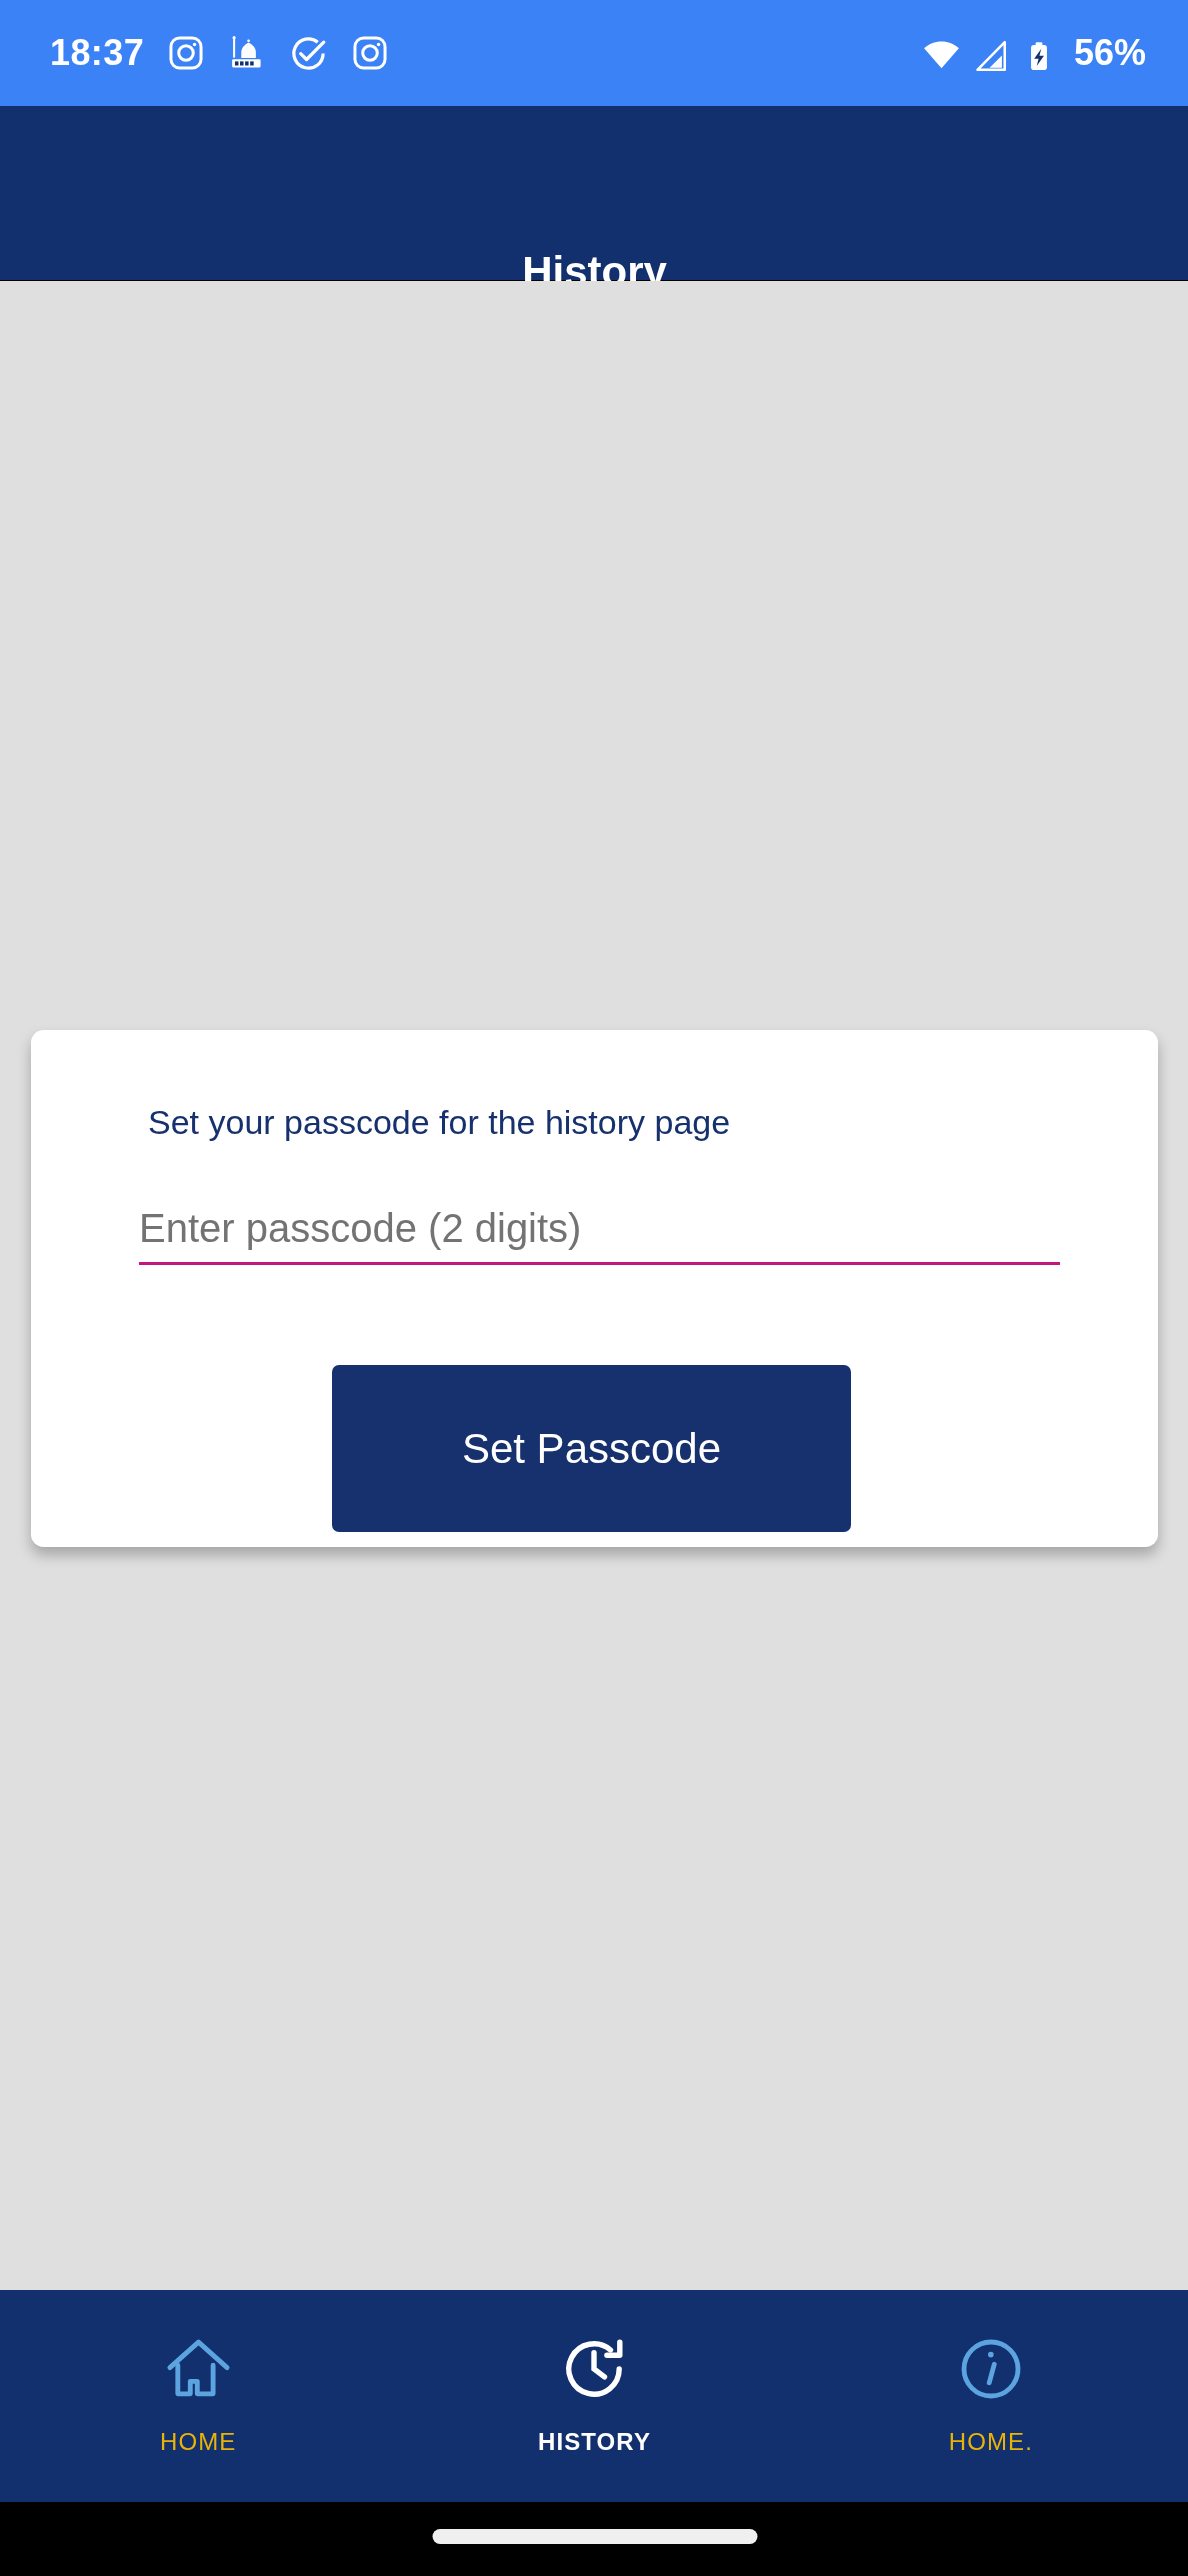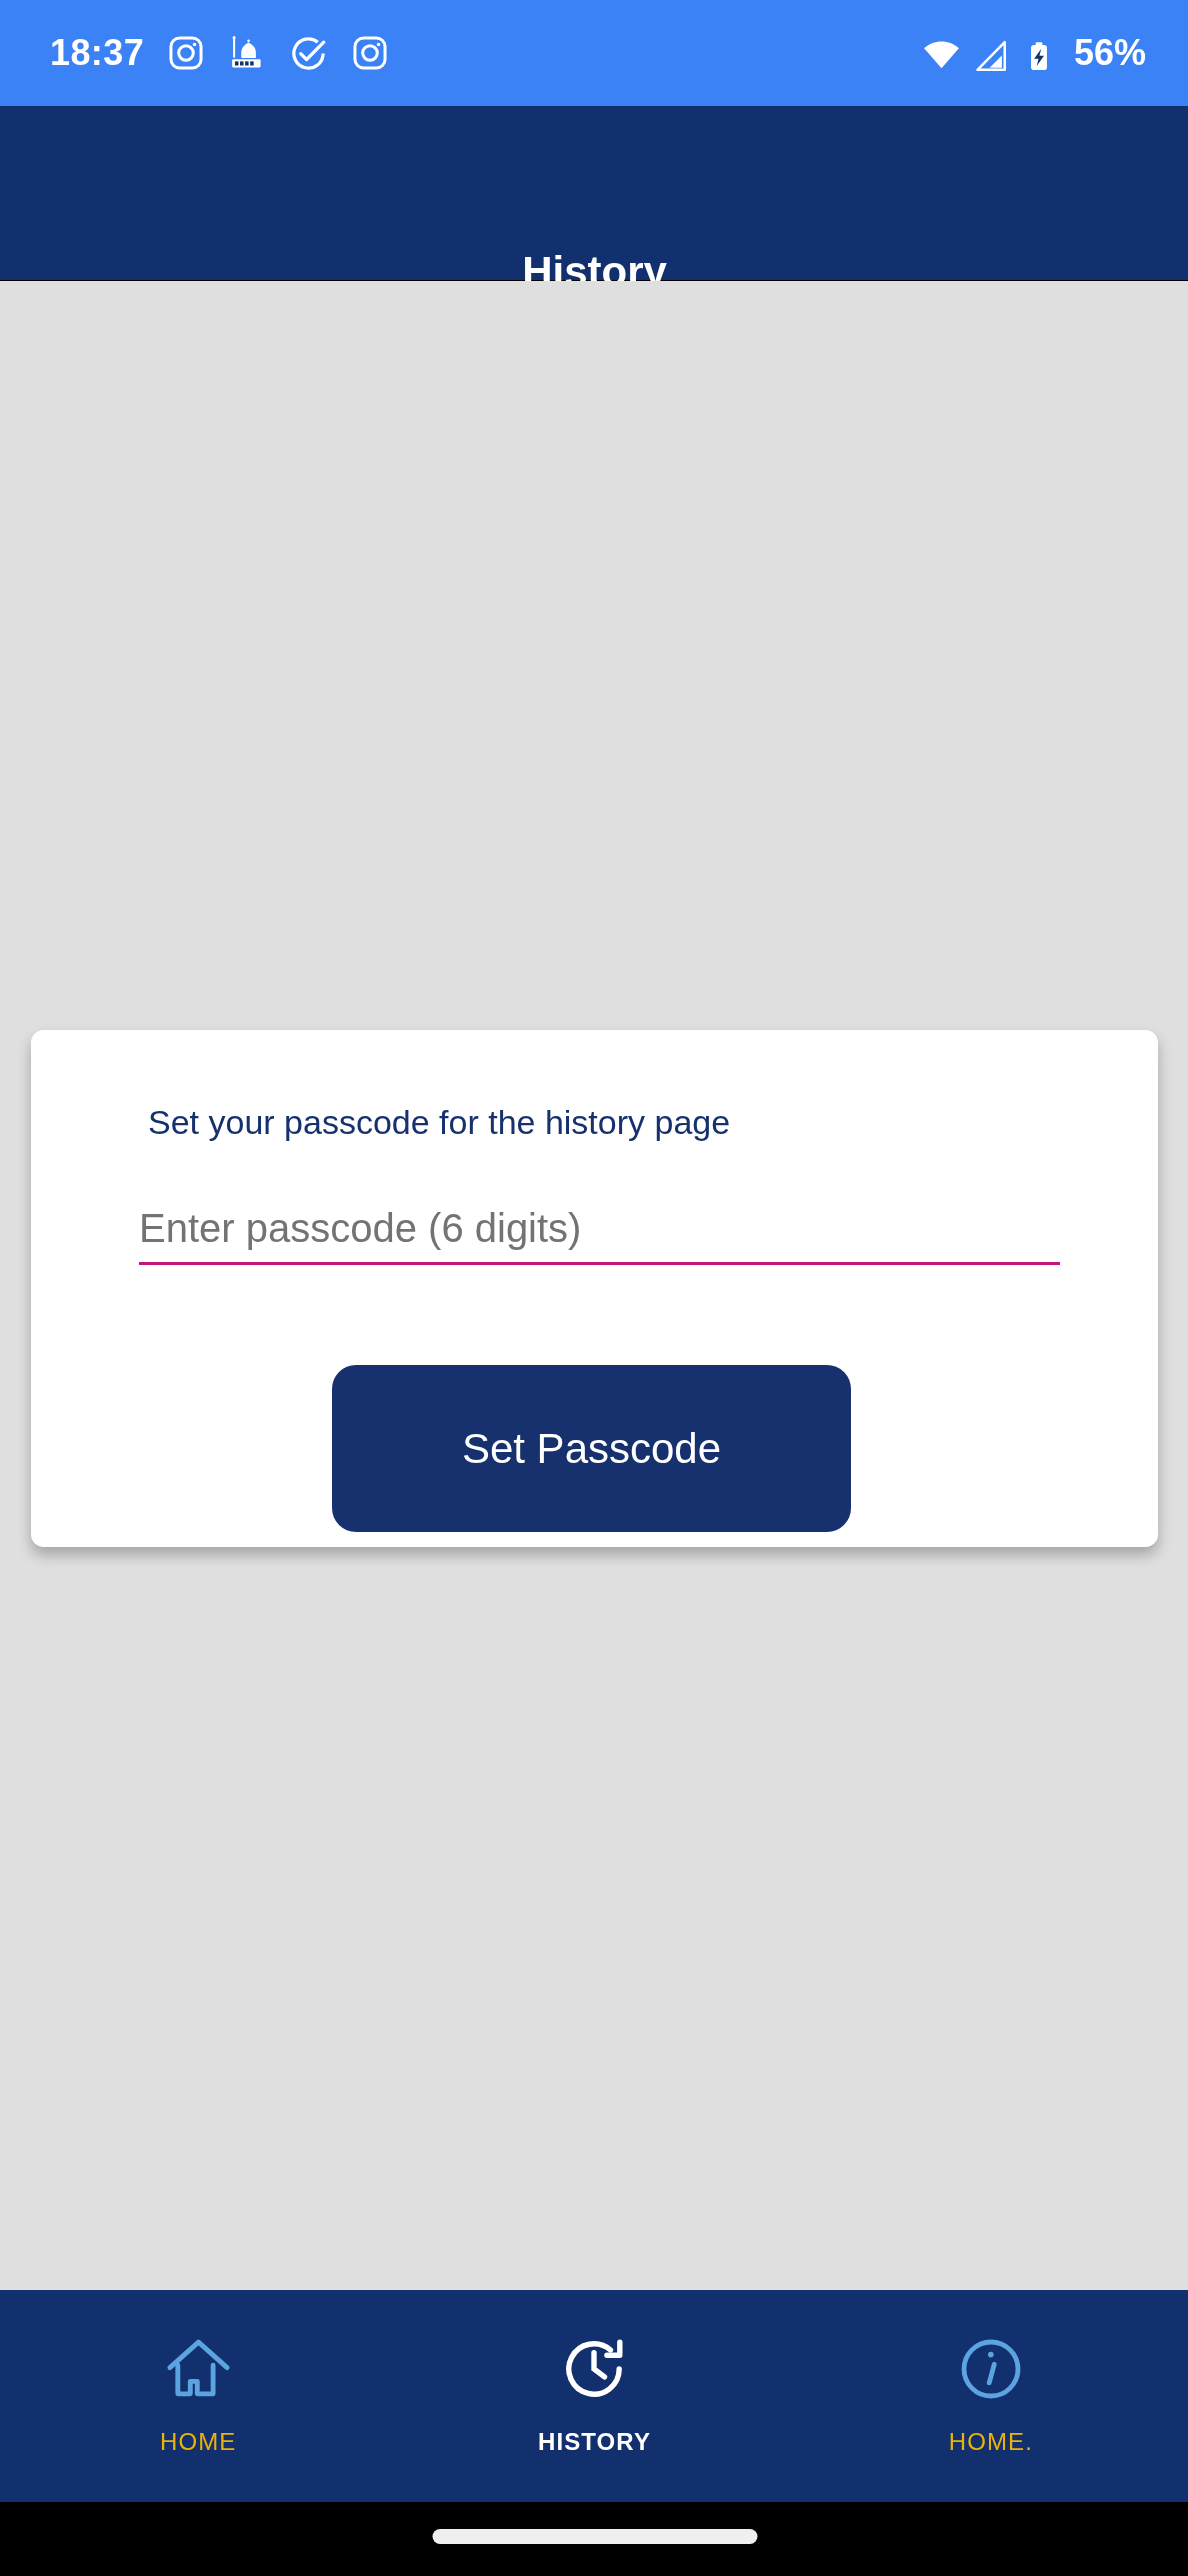--- a/index.html
+++ b/index.html
@@ -69,21 +69,21 @@
     color:#737373; font-size:40px; font-weight:400;
     white-space:nowrap; padding-bottom:10.7px;
   }
   .field-underline{
     width:921px; height:3.6px; background:#C2187C;
   }
   .primary-btn{
     position:absolute; left:332px; top:1365px;
     width:519px; height:167px;
     background:#16316D; color:#fff;
-    border:none; border-radius:24px;
+    border:none; border-radius:7px;
     font-family:"Liberation Sans", sans-serif;
     font-size:42px; font-weight:400;
     cursor:pointer;
   }
 
   
   .bottomnav{
     position:absolute; top:2290px; left:0; width:1189px; height:212px;
     background:#12306E;
     display:flex; align-items:flex-start;
@@ -187,21 +187,21 @@
     <div class="appbar-divider"></div>
   </div>
 
   <div class="content"></div>
 
   <div class="card"></div>
 
   <div class="card-heading">Set your passcode for the history page</div>
 
   <div class="field">
-    <div class="field-placeholder">Enter passcode (6 digits)</div>
+    <div class="field-placeholder">Enter passcode (2 digits)</div>
     <div class="field-underline"></div>
   </div>
 
   <button class="primary-btn">Set Passcode</button>
 
   <div class="bottomnav">
 
     <div class="nav-item inactive">
       <span class="nav-icon">
         <svg width="73" height="73" viewBox="0 0 24 24" fill="none" stroke="#5CA4E0" stroke-width="1.6" stroke-linecap="round" stroke-linejoin="round">

